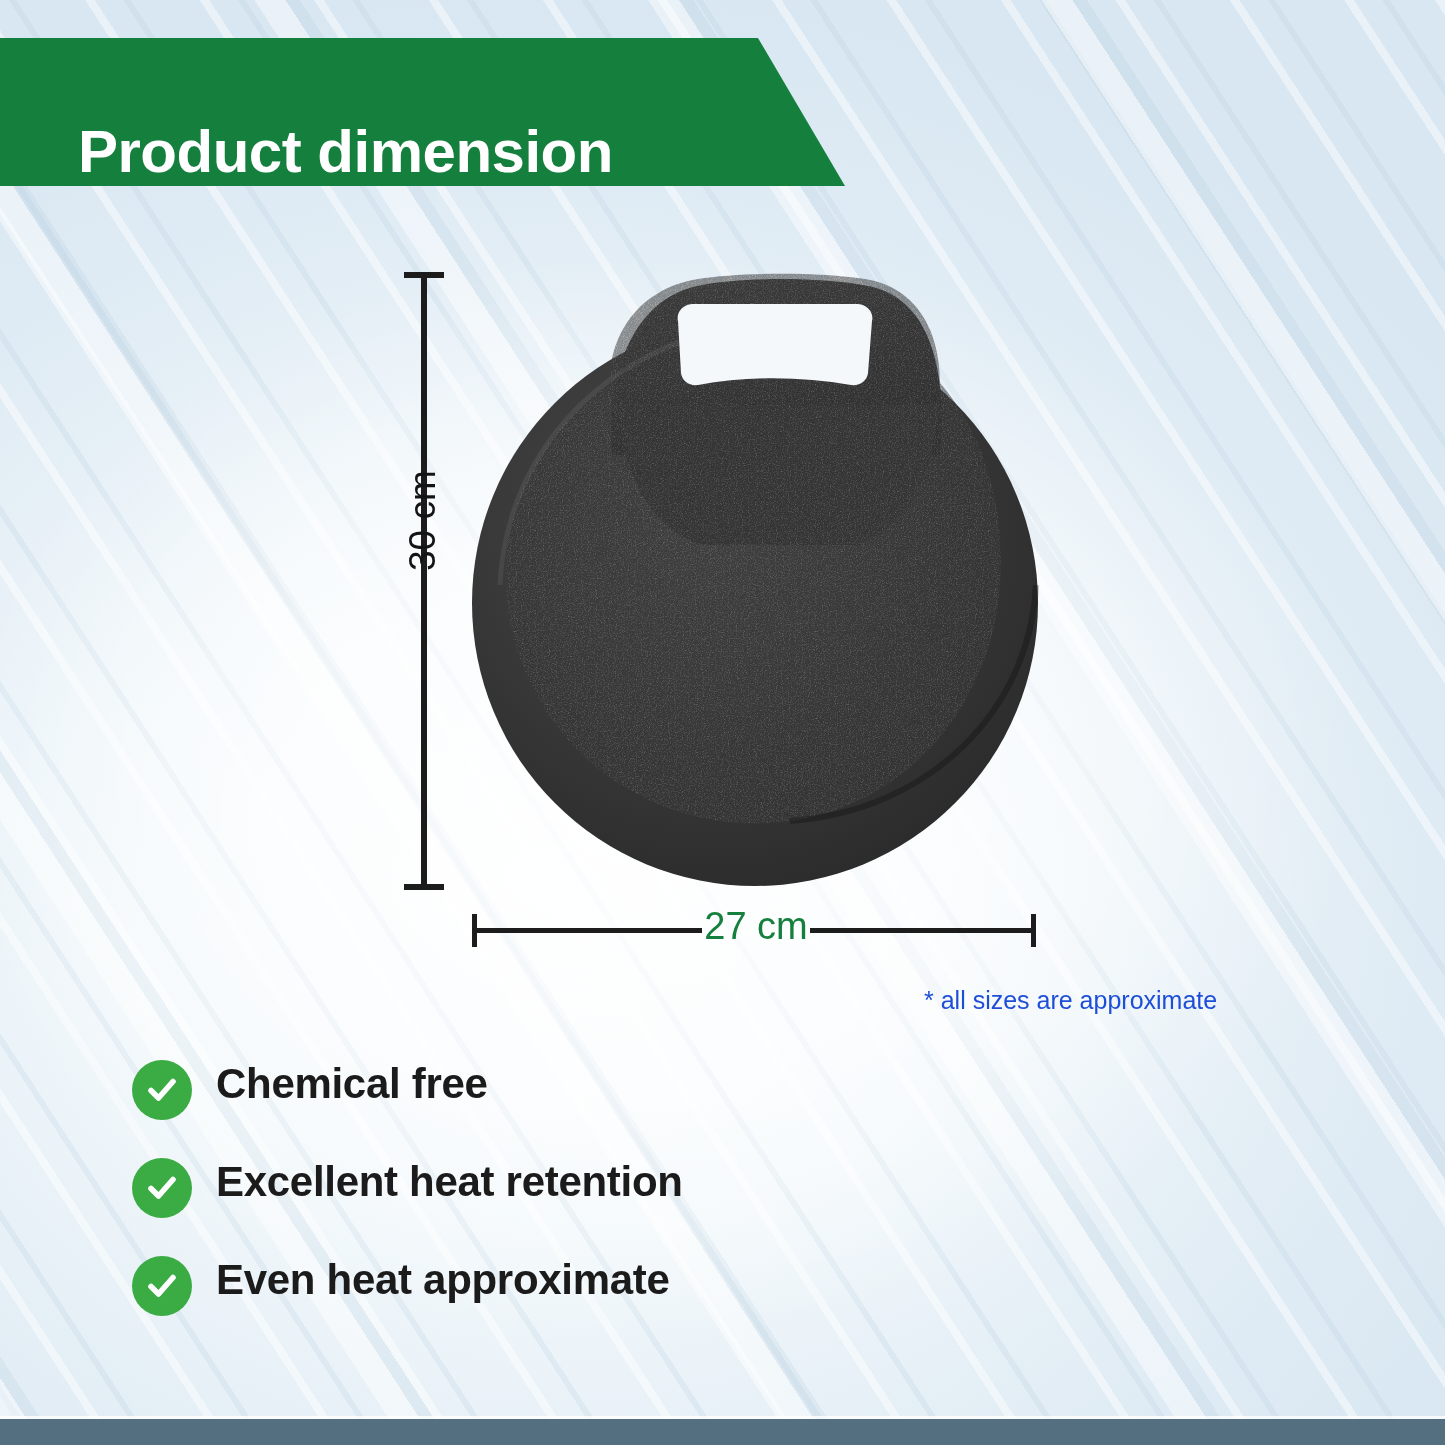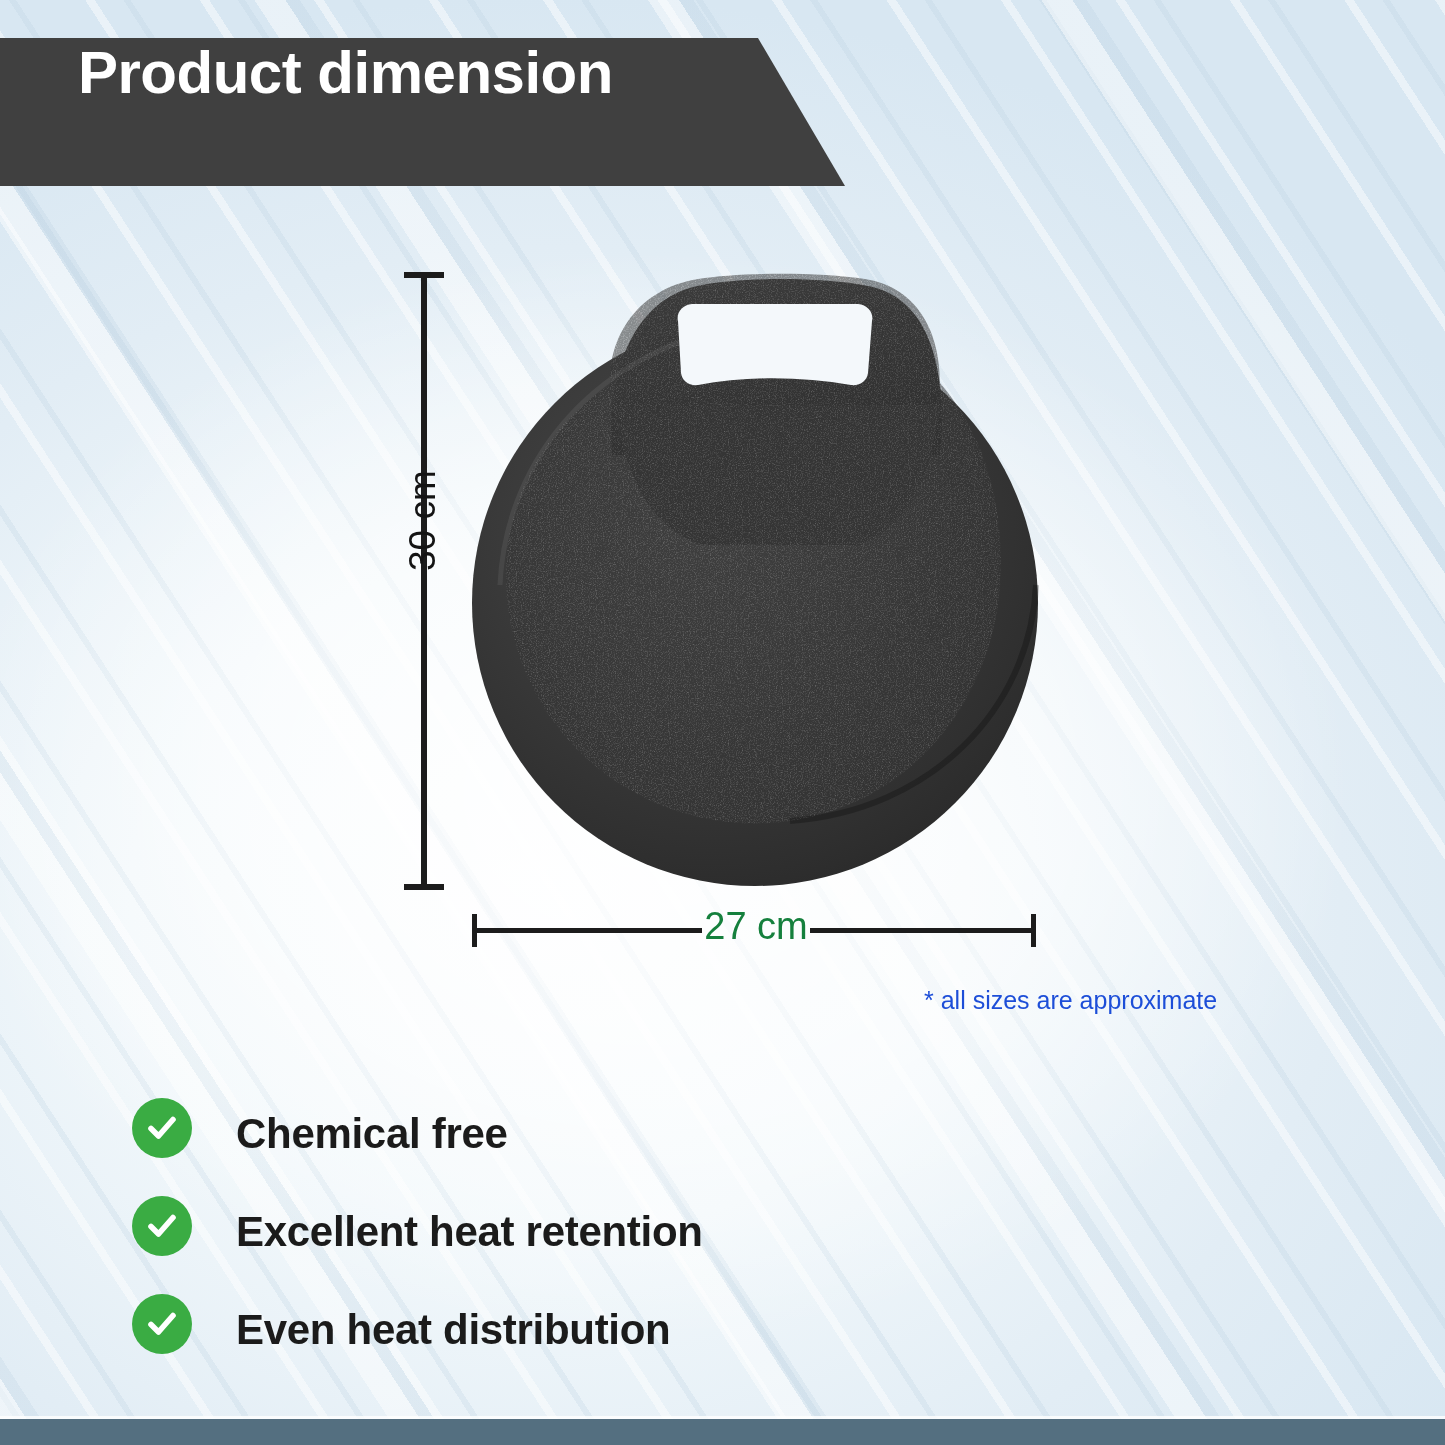--- a/index.html
+++ b/index.html
@@ -68,24 +68,24 @@
       radial-gradient(ellipse 900px 700px at 45% 55%, rgba(255,255,255,0.92) 0%, rgba(255,255,255,0.55) 45%, rgba(255,255,255,0.0) 78%);
   }
 
   
   .banner {
     position: absolute;
     left: 0;
     top: 38px;
     width: 845px;
     height: 148px;
-    background: #404040;
+    background: #15803d;
     clip-path: polygon(0 0, 758px 0, 845px 148px, 0 148px);
     display: flex;
-    align-items: flex-start;
+    align-items: flex-end;
   }
   .banner-title {
     color: #ffffff;
     font-size: 60px;
     font-weight: bold;
     letter-spacing: -0.5px;
     margin-left: 78px;
     white-space: nowrap;
   }
 
@@ -208,23 +208,22 @@
   }
   .feat-col {
     position: absolute;
     top: 0;
   }
   .feat-col-left  { left: 132px; }
   .feat-col-right { left: 827px; }
 
   .feat-item {
     display: flex;
-    align-items: flex-end;
+    align-items: flex-start;
     height: 98px;
-    gap: 20px;
   }
   .check-badge {
     flex: 0 0 auto;
     width: 60px;
     height: 60px;
     border-radius: 50%;
     background: #3aac43;
     display: flex;
     align-items: center;
     justify-content: center;
@@ -349,21 +348,21 @@
         </span>
         <span class="feat-label">Excellent heat retention</span>
       </div>
 
       <div class="feat-item">
         <span class="check-badge">
           <svg width="34" height="34" viewBox="0 0 34 34" xmlns="http://www.w3.org/2000/svg">
             <path d="M6 17.5 L13.5 25 L28 8.5" fill="none" stroke="#ffffff" stroke-width="5.6" stroke-linecap="round" stroke-linejoin="round"></path>
           </svg>
         </span>
-        <span class="feat-label">Even heat distribution</span>
+        <span class="feat-label">Even heat approximate</span>
       </div>
 
     </div>
 
     <div class="feat-col feat-col-right">
 
 
 
     </div>
 

